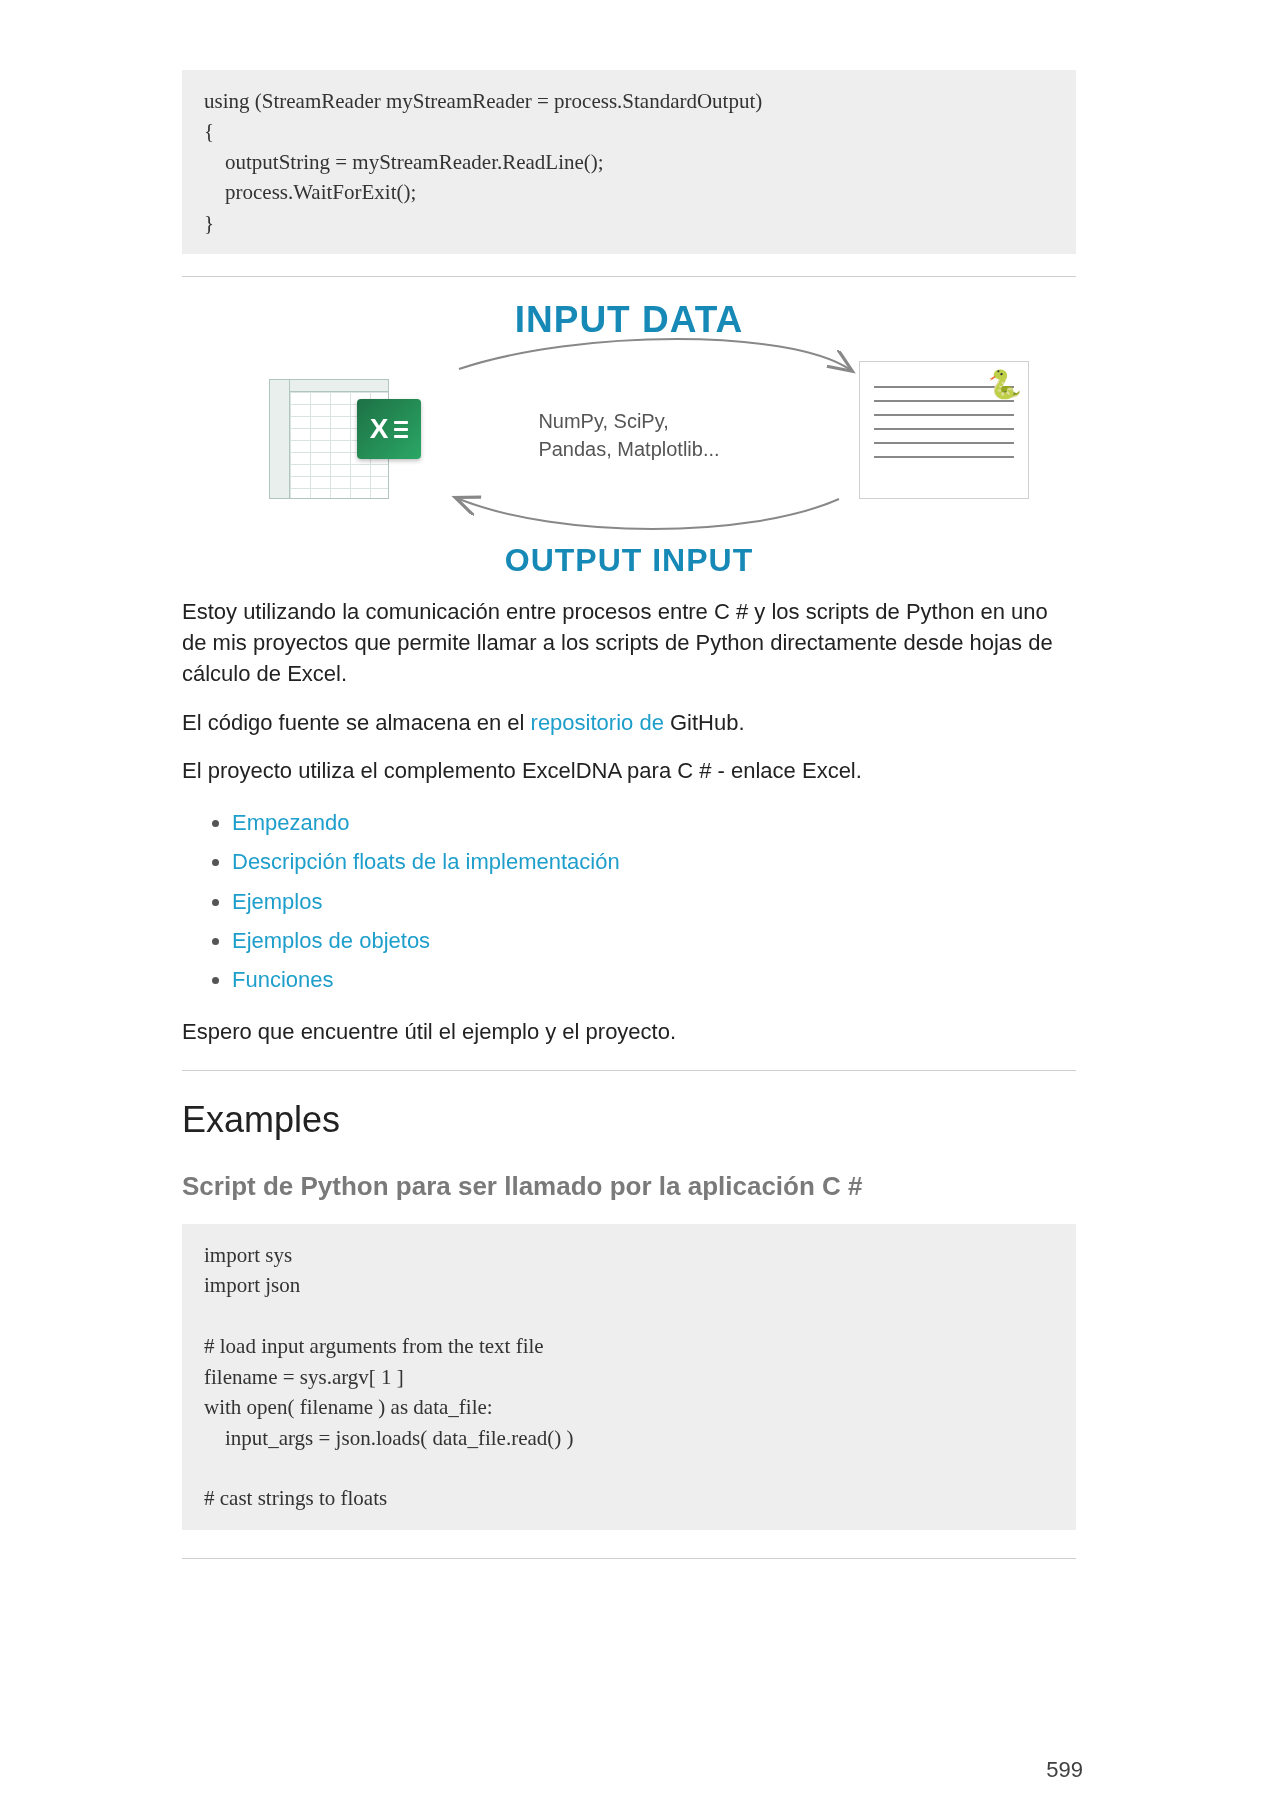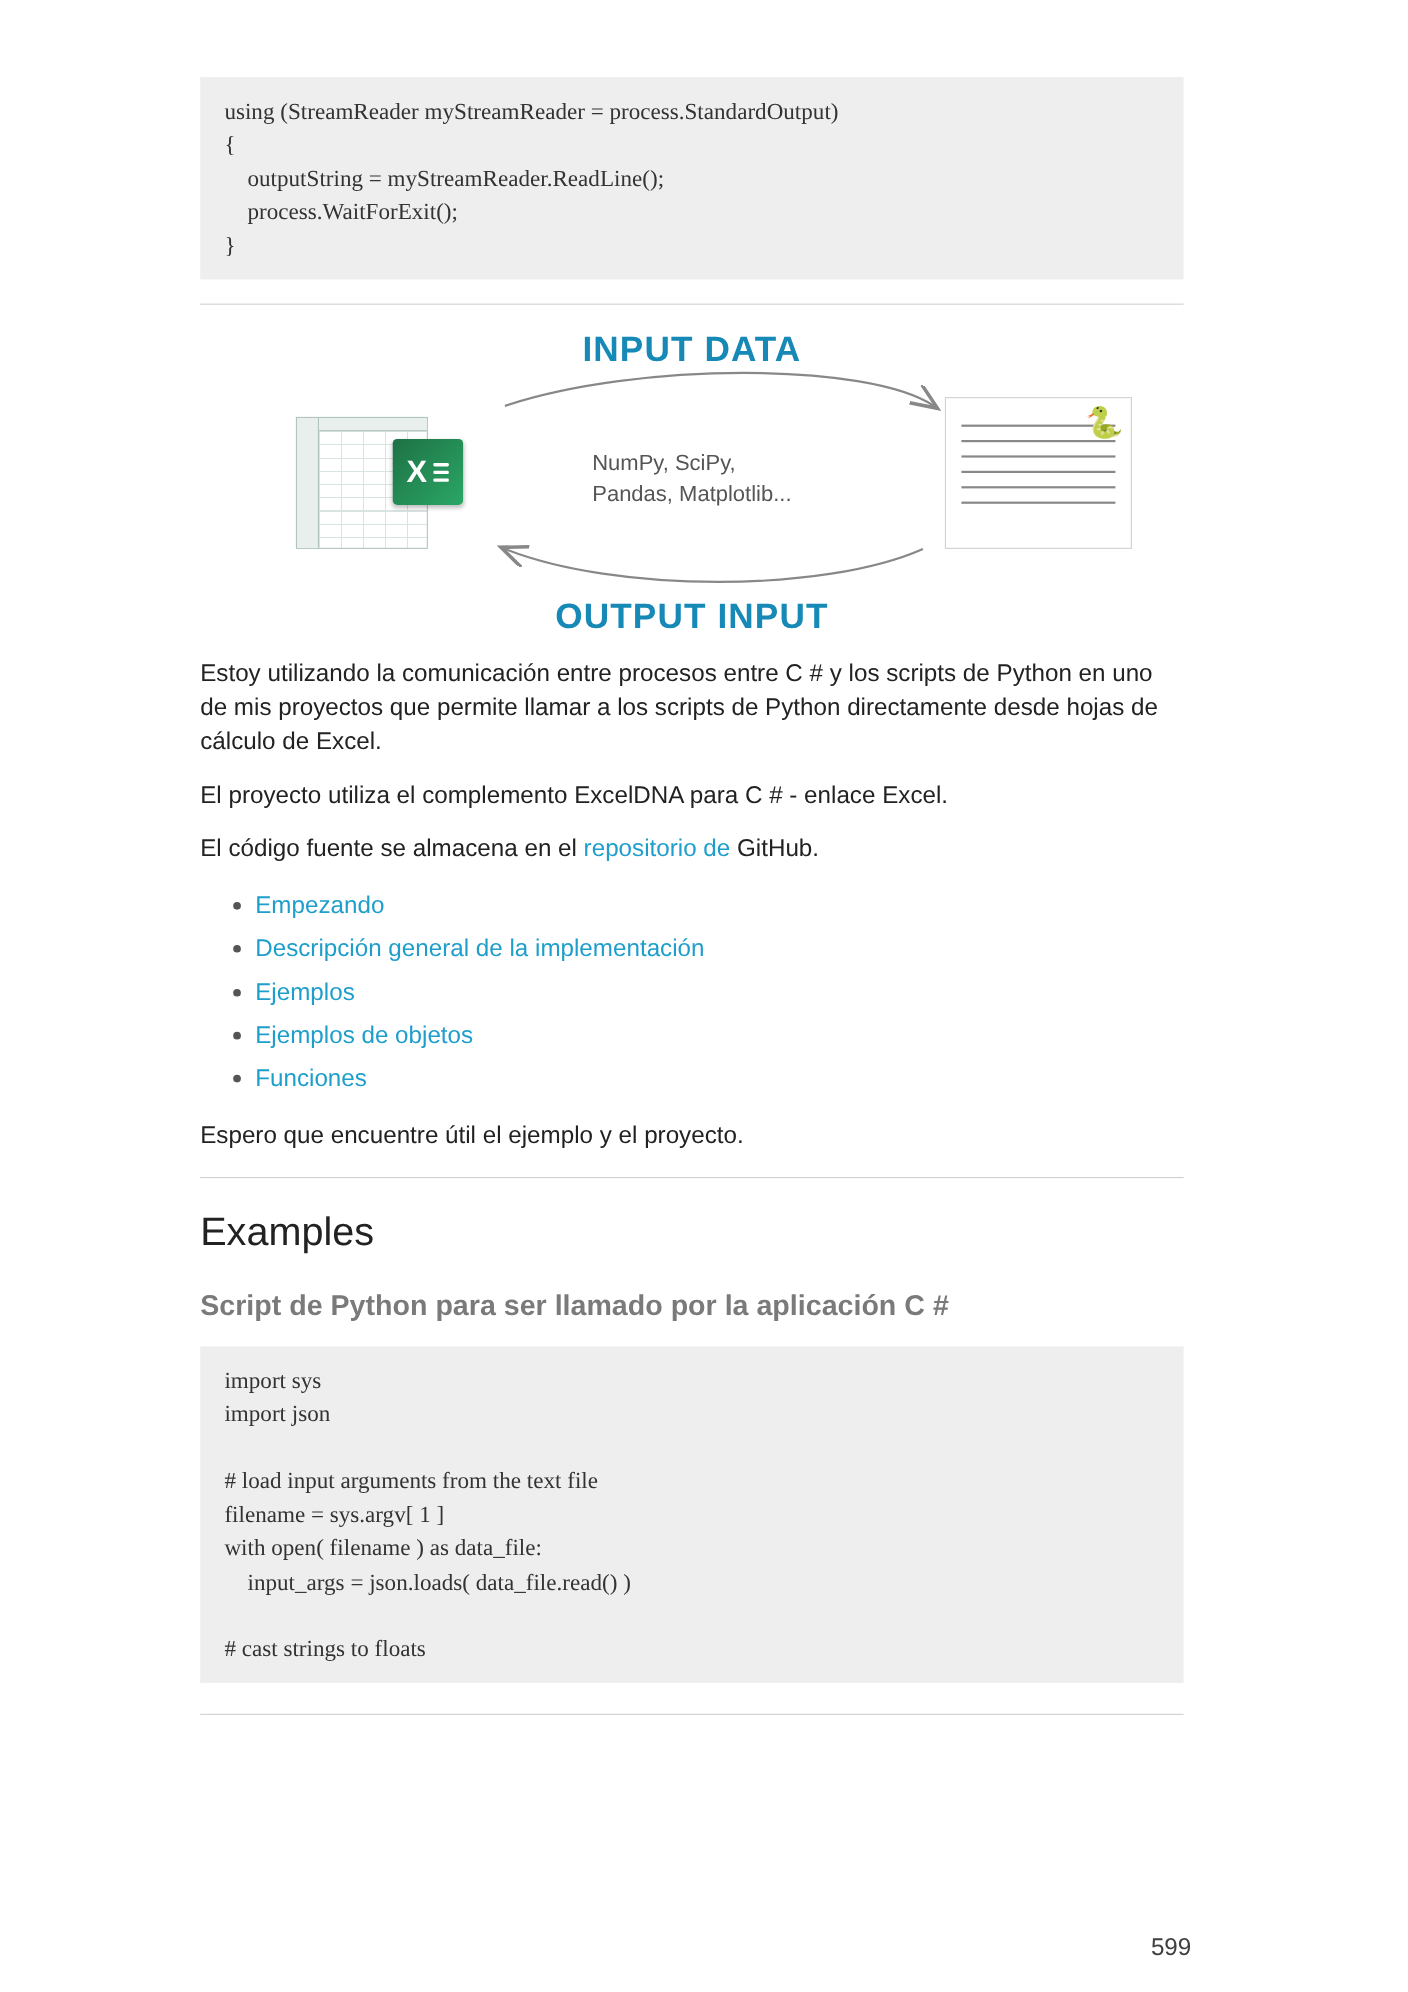--- a/index.html
+++ b/index.html
@@ -35,21 +35,21 @@
     width: 800px;
     height: 280px;
     margin: 10px auto 10px auto;
     position: relative;
   }
   .diagram .title-top {
     position: absolute;
     left: 50%; transform: translateX(-50%);
     top: 0;
     font-weight: bold;
-    font-size: 32px;
+    font-size: 37px;
     color: #1789b6;
     letter-spacing: 1px;
   }
   .diagram .title-bottom {
     position: absolute;
     left: 50%; transform: translateX(-50%);
     bottom: 0;
     font-weight: bold;
     font-size: 32px;
     color: #1789b6;
@@ -226,30 +226,30 @@
       </defs>
       <path d="M230,70 C350,30 560,30 620,70" fill="none" stroke="#888" stroke-width="2" marker-end="url(#ah)"></path>
       <path d="M610,200 C520,240 330,240 230,200" fill="none" stroke="#888" stroke-width="2" marker-end="url(#ah)"></path>
     </svg>
 
     <div class="title-bottom">OUTPUT INPUT</div>
   </div>
 
   <p class="body-text">Estoy utilizando la comunicación entre procesos entre C # y los scripts de Python en uno de mis proyectos que permite llamar a los scripts de Python directamente desde hojas de cálculo de Excel.</p>
 
-  <p class="body-text">El proyecto utiliza el complemento ExcelDNA para C # - enlace Excel.</p>
-
   <p class="body-text">
     <span>El código fuente se almacena en el </span><a href="#" class="link">repositorio de</a><span> GitHub.</span>
   </p>
 
+  <p class="body-text">El proyecto utiliza el complemento ExcelDNA para C # - enlace Excel.</p>
+
 
   <ul class="link-list">
     <li><a href="#" class="link">Empezando</a></li>
-    <li><a href="#" class="link">Descripción general de la implementación</a></li>
+    <li><a href="#" class="link">Descripción floats de la implementación</a></li>
     <li><a href="#" class="link">Ejemplos</a></li>
     <li><a href="#" class="link">Ejemplos de objetos</a></li>
     <li><a href="#" class="link">Funciones</a></li>
   </ul>
 
   <p class="body-text">Espero que encuentre útil el ejemplo y el proyecto.</p>
 
   <hr class="sep">
 
   <h2 class="section">Examples</h2>

